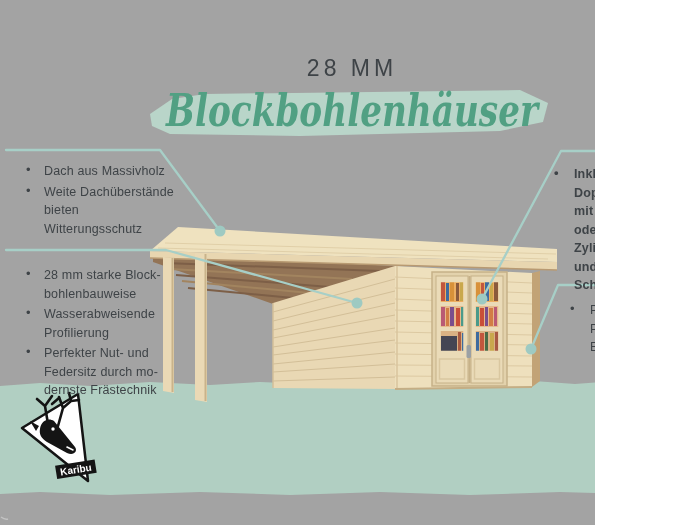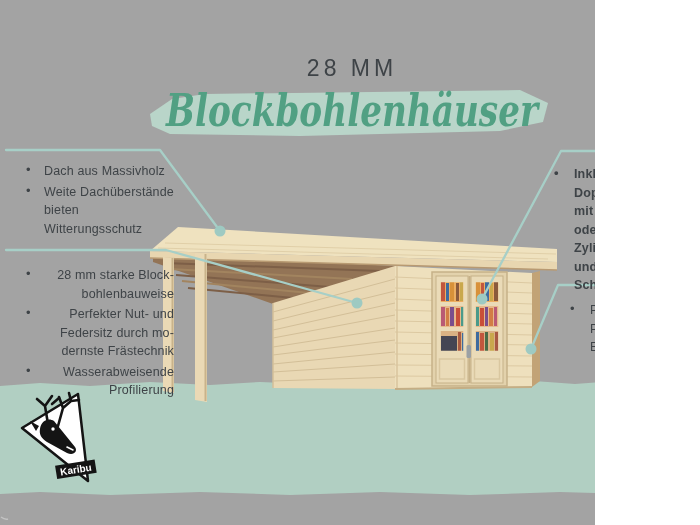--- a/index.html
+++ b/index.html
@@ -172,29 +172,29 @@
   </svg>
 
   <div class="feat" style="left:12px;top:154px;width:170px;">
     <ul>
       <li><span class="txt">Dach aus Massivholz</span></li>
       <li><span class="txt">Weite Dachüberstände
 bieten Witterungsschutz</span></li>
     </ul>
   </div>
 
-  <div class="feat" style="left:12px;top:258px;width:170px;text-align:right;">
+  <div class="feat" style="left:12px;top:258px;width:170px;">
     <ul>
       <li><span class="txt">28 mm starke Block-
 bohlenbauweise</span></li>
+      <li><span class="txt">Wasserabweisende
+Profilierung</span></li>
       <li><span class="txt">Perfekter Nut- und
 Federsitz durch mo-
 dernste Frästechnik</span></li>
-      <li><span class="txt">Wasserabweisende
-Profilierung</span></li>
     </ul>
   </div>
 
   <div class="feat feat--right" style="left:542px;top:157px;width:140px;font-weight:bold;">
     <ul>
       <li><span class="txt">Inkl. Doppelflügeltür
 mit Buntbart- oder
 Zylinderschloss und
 Schlüsseln</span></li>
     </ul>

